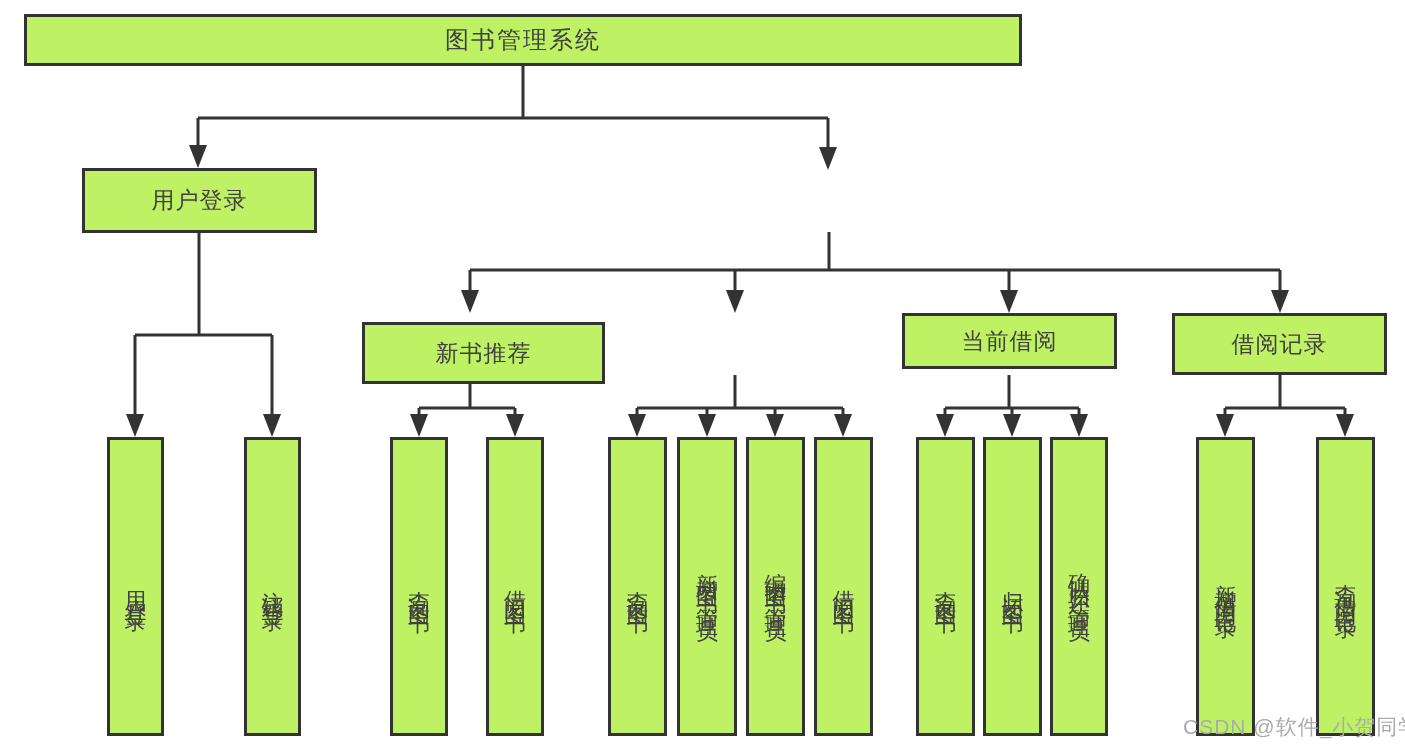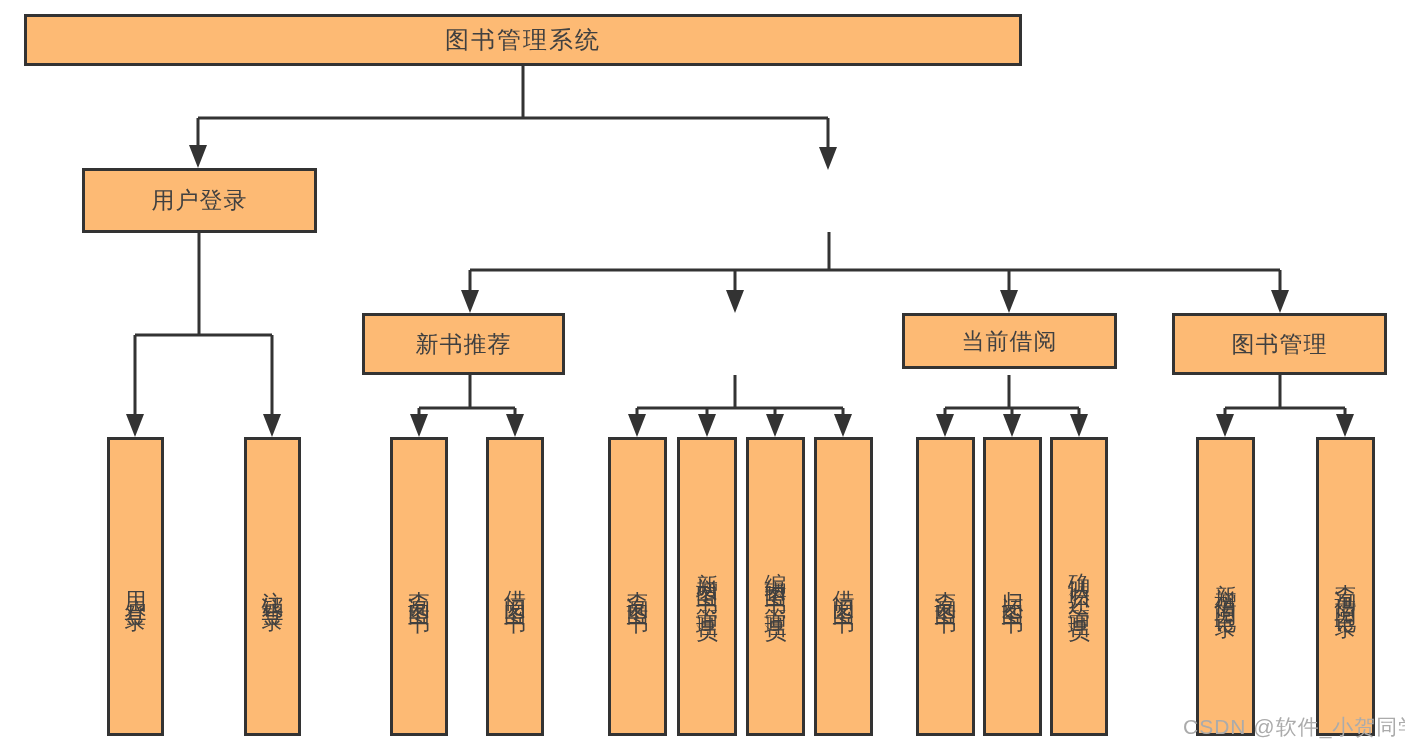--- a/index.html
+++ b/index.html
@@ -14,21 +14,21 @@
   .connectors {
     position:absolute;
     left:0; top:0;
     width:1405px; height:747px;
     pointer-events:none;
   }
   .node {
     position:absolute;
     box-sizing:border-box;
     border:3px solid #333333;
-    background:#fdba74;
+    background:#bef264;
     color:#404040;
     display:flex;
     align-items:center;
     justify-content:center;
     text-align:center;
   }
   .h-node { font-size:23px; letter-spacing:1px; }
   .root  { font-size:24px; letter-spacing:2px; }
   .v-node {
     writing-mode:vertical-rl;
@@ -81,23 +81,23 @@
       M1003 414 L1021 414 L1012 437 Z
       M1070 414 L1088 414 L1079 437 Z
       M1216 414 L1234 414 L1225 437 Z
       M1336 414 L1354 414 L1345 437 Z"></path>
   </svg>
 
   <div class="node h-node root" style="left:24px;top:14px;width:998px;height:52px">图书管理系统</div>
 
   <div class="node h-node" style="left:82px;top:168px;width:235px;height:65px">用户登录</div>
 
-  <div class="node h-node" style="left:362px;top:313px;width:203px;height:62px">新书推荐</div>
+  <div class="node h-node" style="left:362px;top:322px;width:243px;height:62px">新书推荐</div>
   <div class="node h-node" style="left:902px;top:313px;width:215px;height:56px">当前借阅</div>
-  <div class="node h-node" style="left:1172px;top:313px;width:215px;height:62px">图书管理</div>
+  <div class="node h-node" style="left:1172px;top:313px;width:215px;height:62px">借阅记录</div>
 
   <div class="node v-node" style="left:107px;top:437px;width:57px;height:299px">用户登录</div>
   <div class="node v-node" style="left:244px;top:437px;width:57px;height:299px">注销登录</div>
 
   <div class="node v-node" style="left:390px;top:437px;width:58px;height:299px">查询图书</div>
   <div class="node v-node" style="left:486px;top:437px;width:58px;height:299px">借阅图书</div>
 
   <div class="node v-node" style="left:608px;top:437px;width:59px;height:299px">查询图书</div>
   <div class="node v-node" style="left:677px;top:437px;width:60px;height:299px">新增图书（管理员）</div>
   <div class="node v-node" style="left:746px;top:437px;width:59px;height:299px">编辑图书（管理员）</div>

